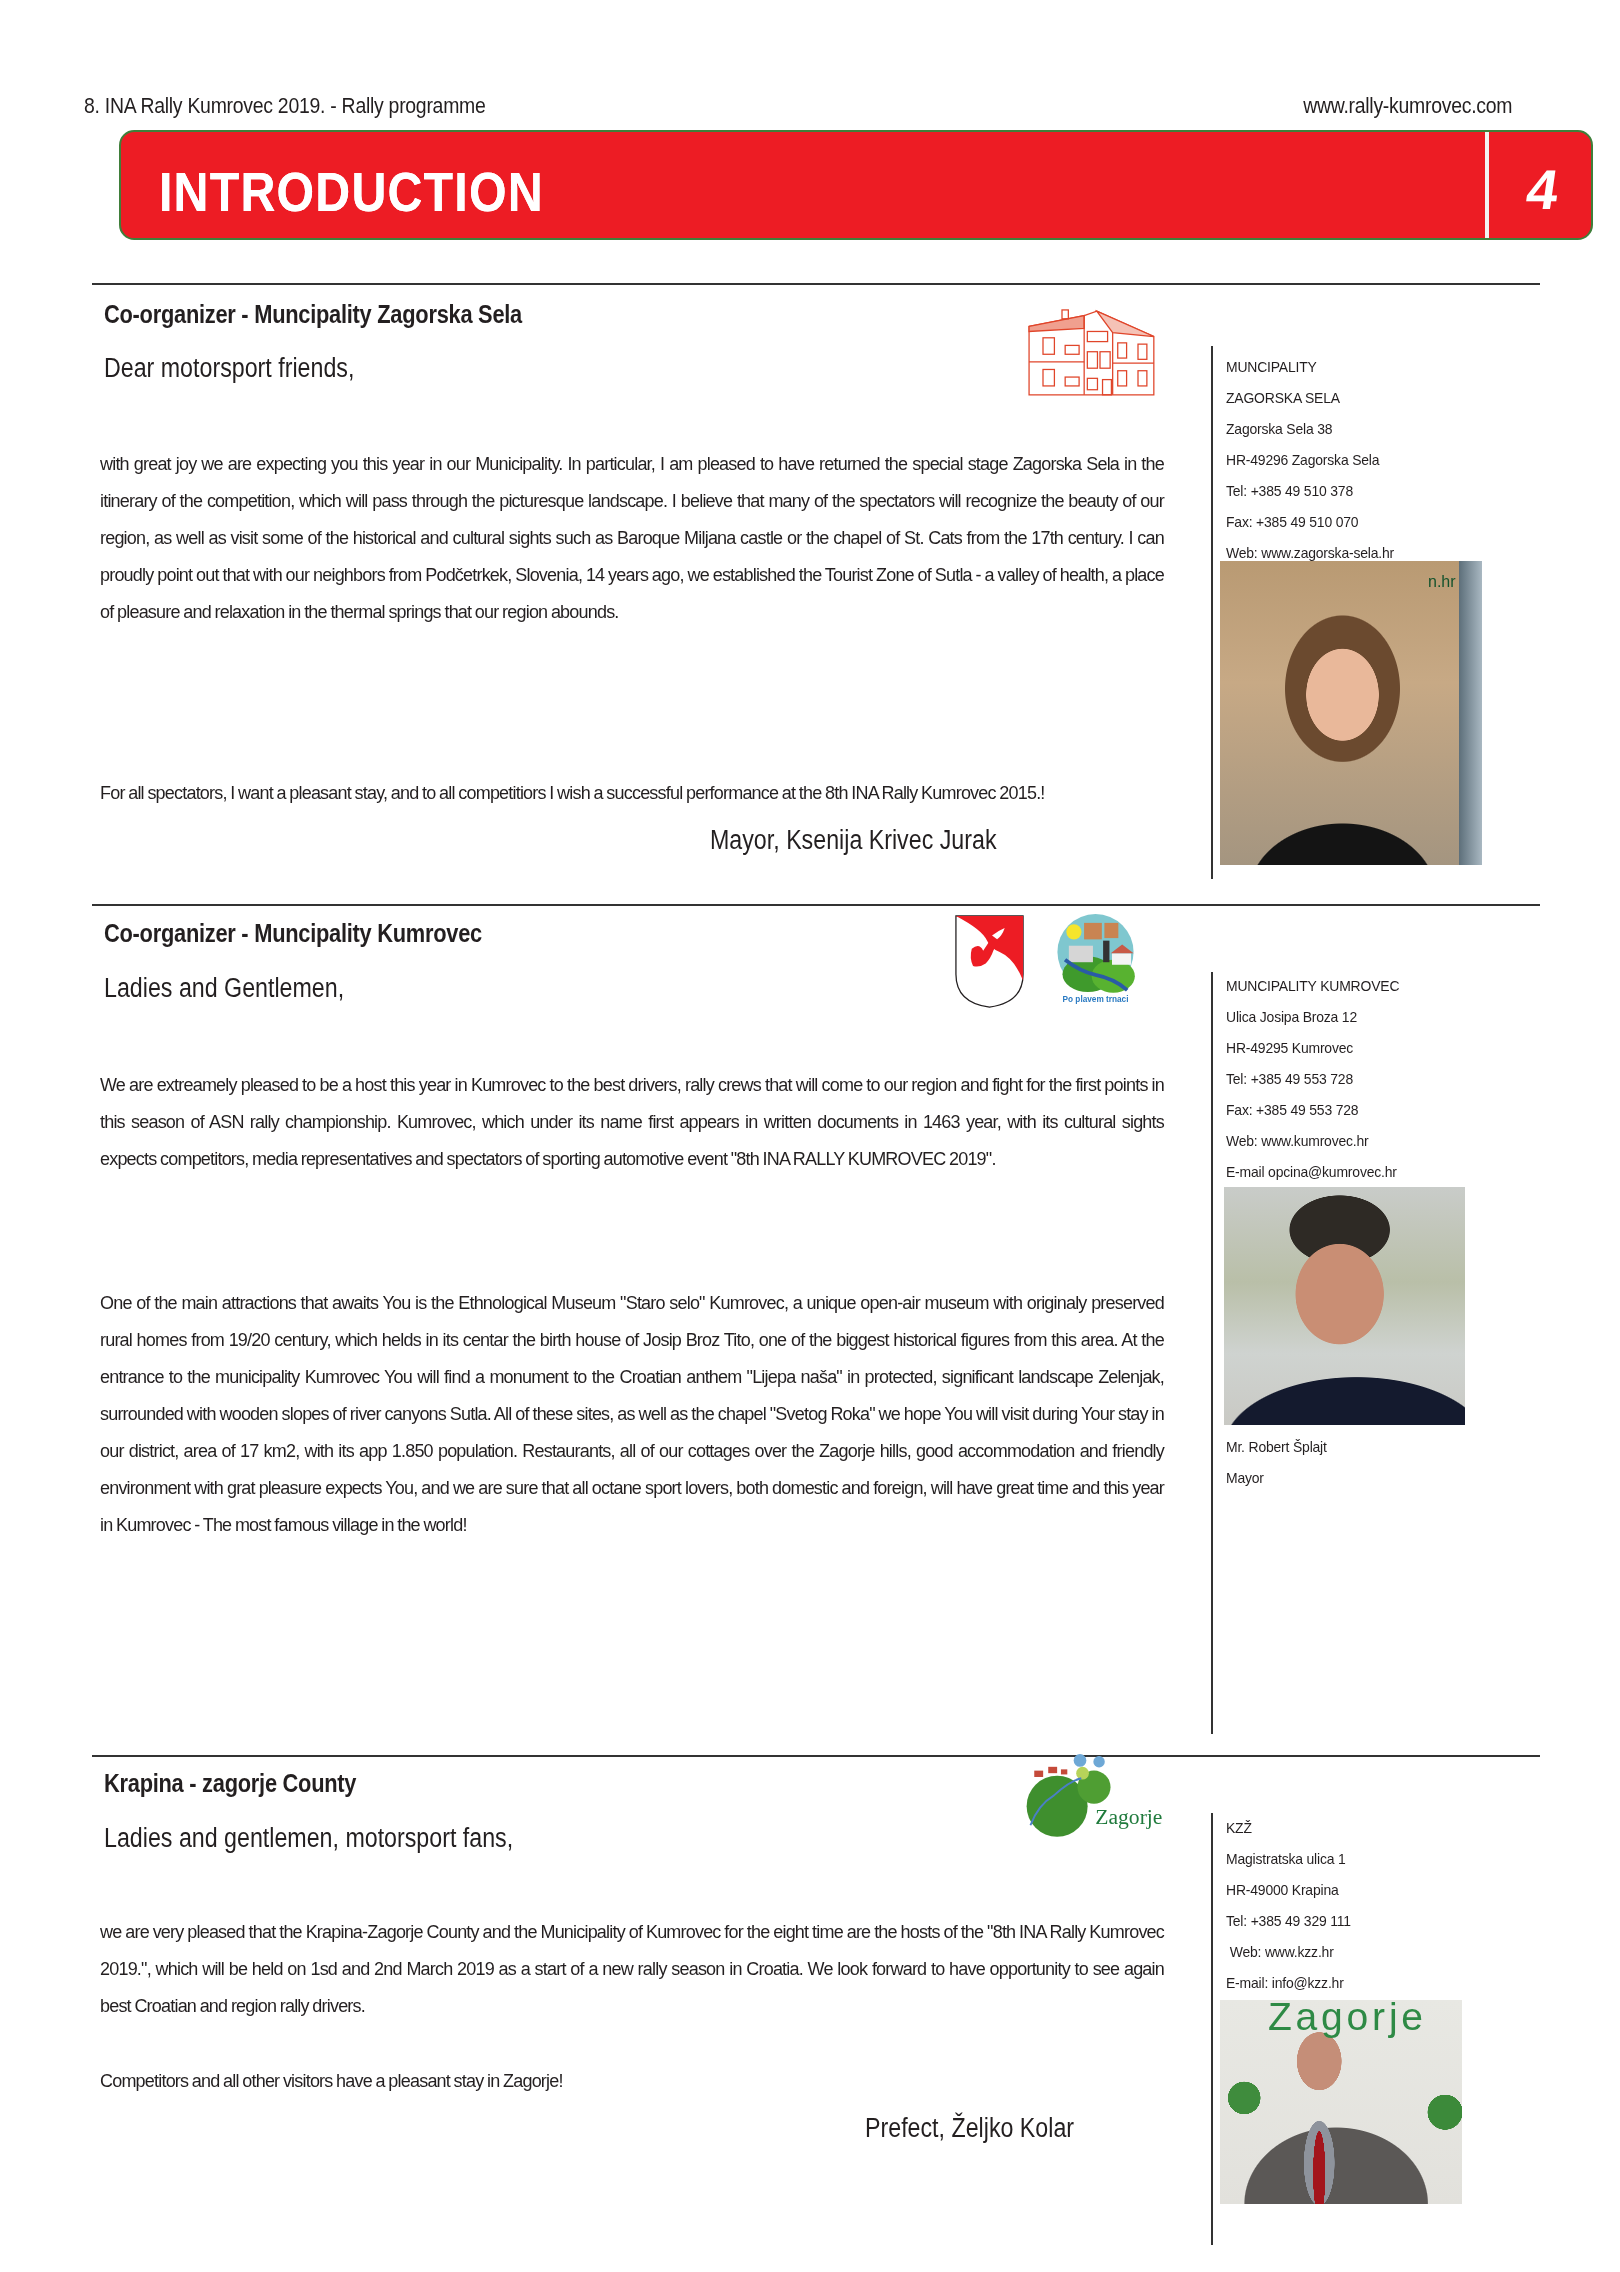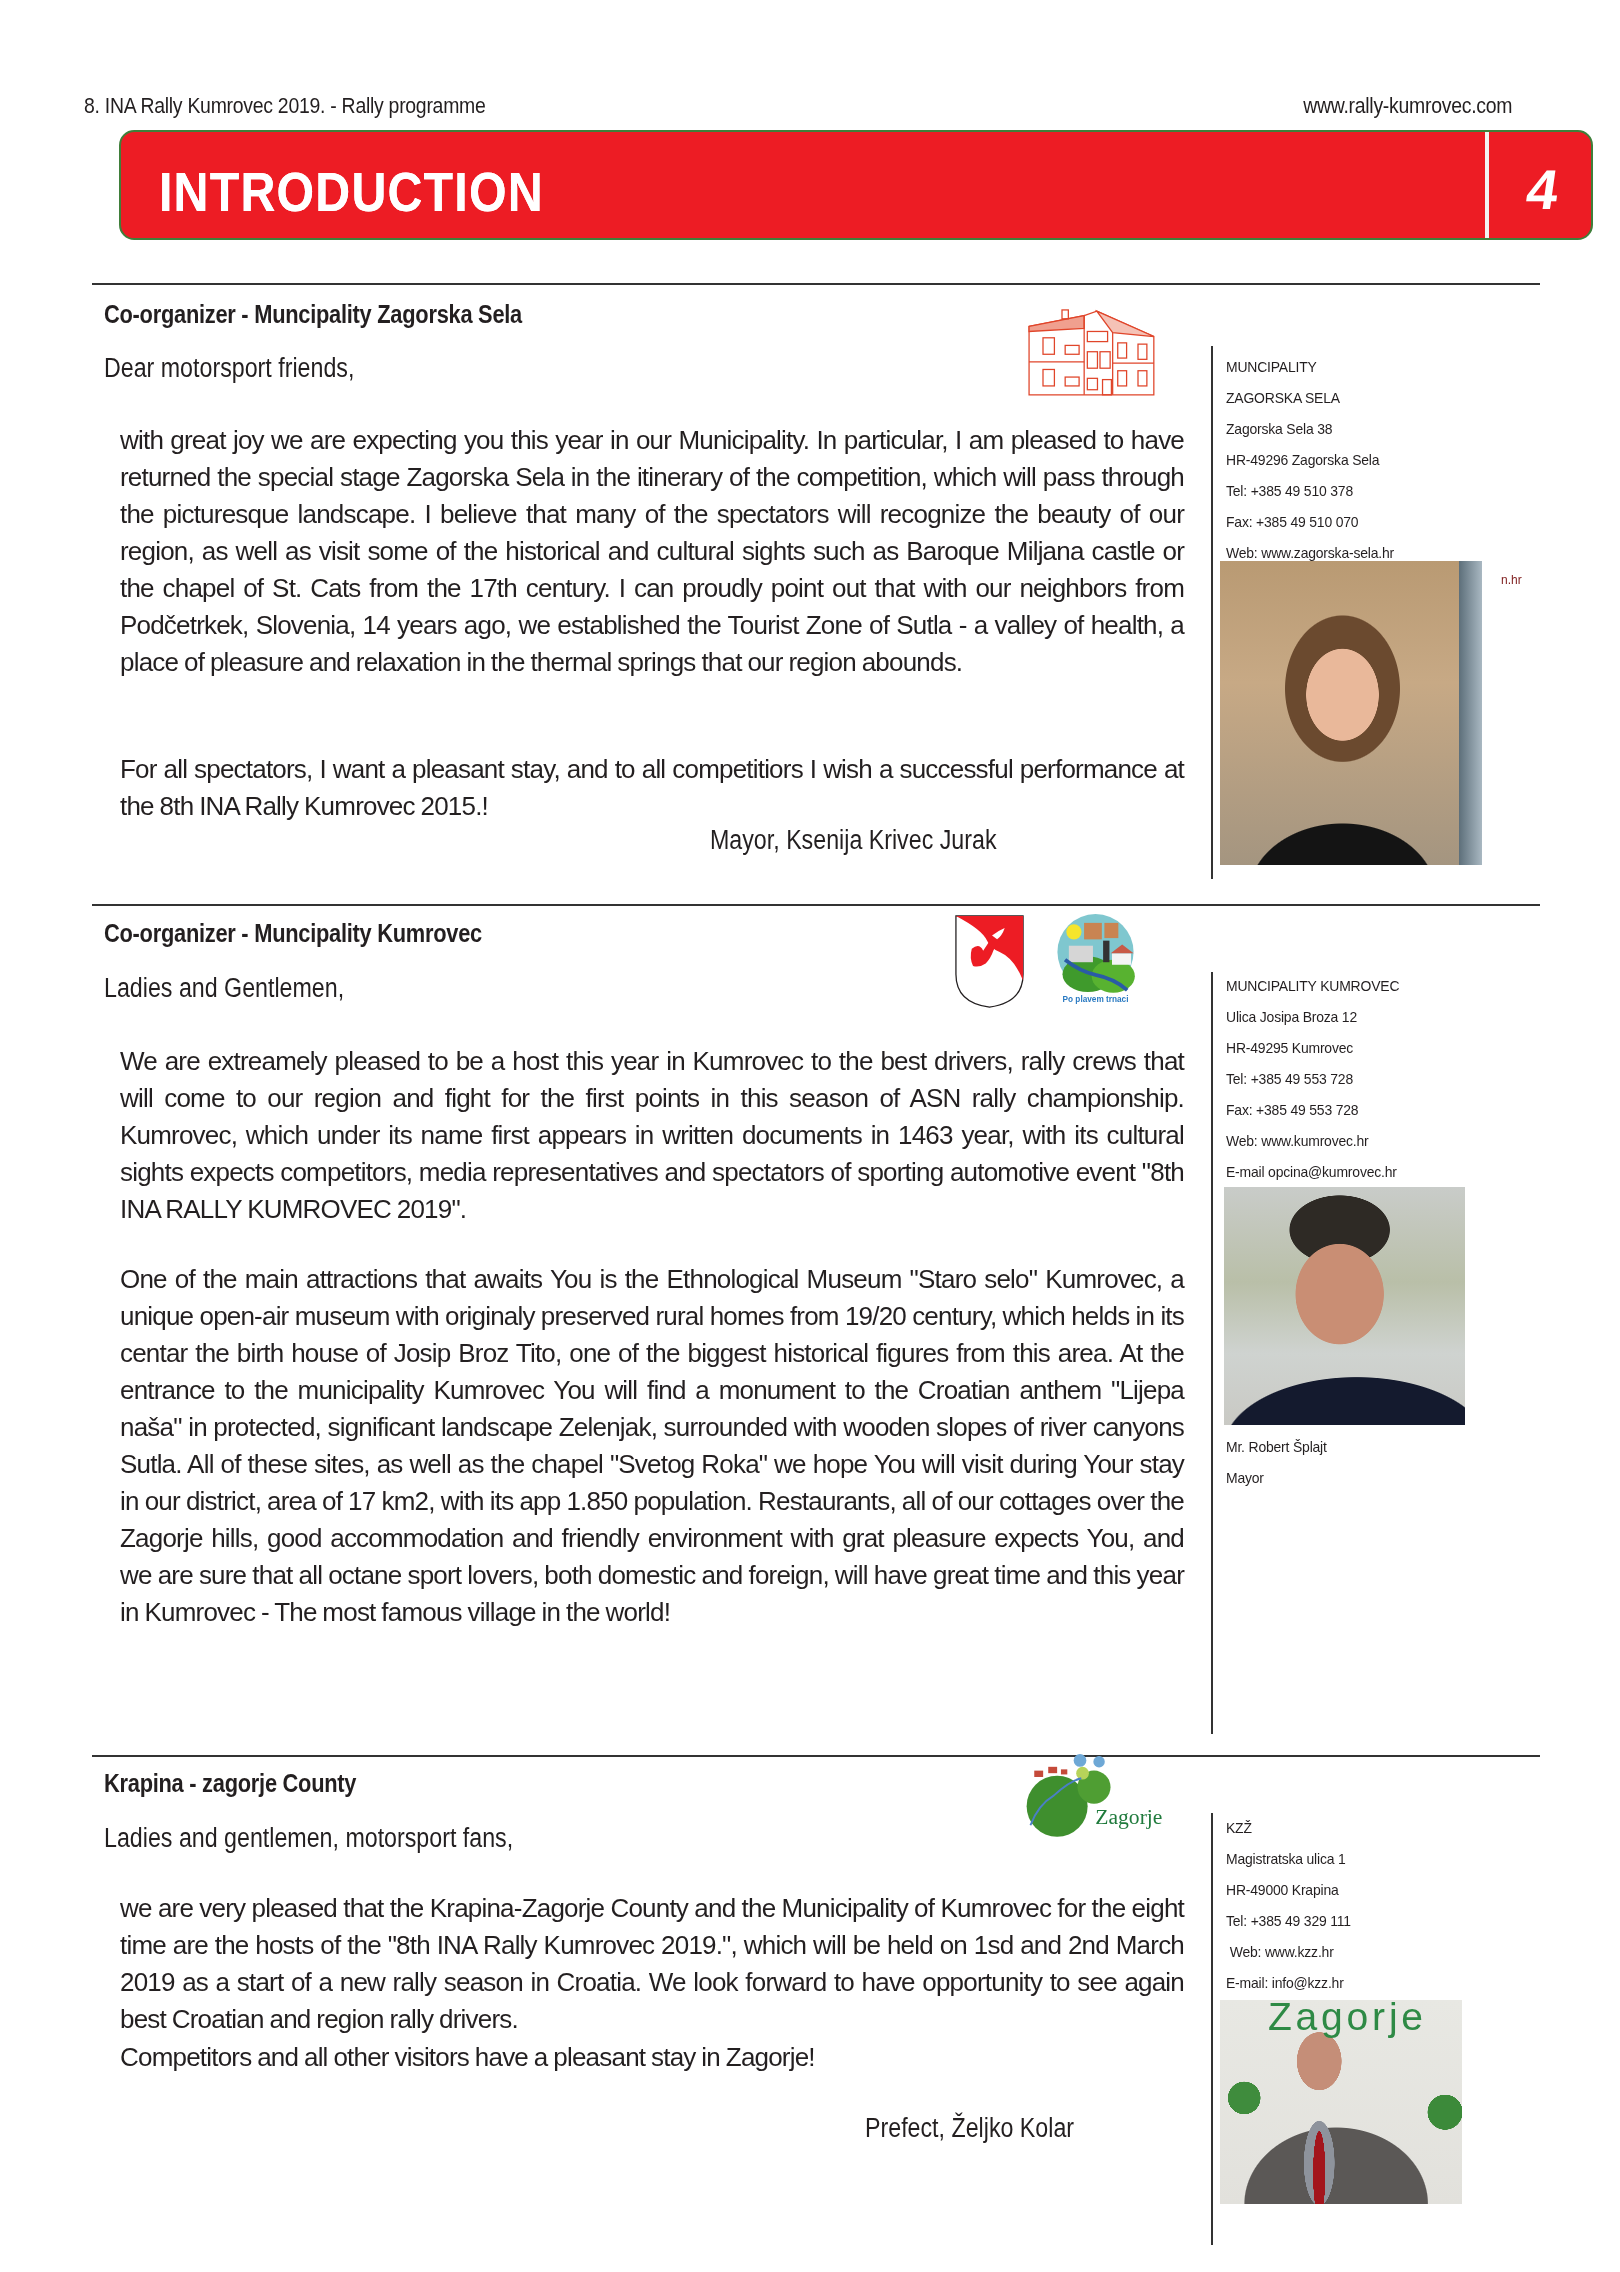--- a/index.html
+++ b/index.html
@@ -42,23 +42,24 @@
   
   .sec-heading {
     left: 104px; font-size: 25.4px; font-weight: 700; white-space: nowrap;
     transform: scaleX(0.86); transform-origin: left top; letter-spacing: -0.3px;
   }
   .greet {
     left: 104px; font-size: 27px; white-space: nowrap;
     transform: scaleX(0.86); transform-origin: left top;
   }
   .para {
-    left: 120px; width: 1064px; font-size: 26px; line-height: 37px;
+    left: 100px; width: 1064px; font-size: 18px; line-height: 37px;
     text-align: justify; letter-spacing: -0.8px; word-spacing: -0.6px;
     font-stretch: condensed;
+    margin-top: 24px;
   }
   .sign {
     font-size: 27px; white-space: nowrap;
     transform: scaleX(0.86); transform-origin: left top;
   }
 
   
   .contact { left: 1226px; font-size: 15px; line-height: 31px; white-space: nowrap; letter-spacing: -0.2px; }
   .contact div { transform: scaleX(0.93); transform-origin: left top; }
 
@@ -66,21 +67,21 @@
   .photo { overflow: hidden; }
   .photo-woman {
     left: 1220px; top: 561px; width: 245px; height: 304px;
     background:
       radial-gradient(ellipse 60px 76px at 50% 44%, #e9b89a 0 60%, transparent 61%),
       radial-gradient(ellipse 95px 121px at 50% 42%, #6b4a2f 0 60%, transparent 61%),
       radial-gradient(ellipse 133px 102px at 50% 110%, #141414 0 70%, transparent 71%),
       linear-gradient(180deg, #b99a73 0%, #c7a985 40%, #a49580 100%);
   }
   .photo-woman-strip { left: 1459px; top: 561px; width: 23px; height: 304px; background: linear-gradient(90deg,#5d6f7a,#a9b8c2); }
-  .photo-woman-caption { left: 1501px; top: 573px; font-size: 12px; color: #7f1d1d; }
+  .photo-woman-caption { left: 1428px; top: 573px; font-size: 16px; color: #14532d; }
 
   .photo-man1 {
     left: 1224px; top: 1187px; width: 241px; height: 238px;
     background:
       radial-gradient(ellipse 73px 83px at 48% 45%, #c98e74 0 60%, transparent 61%),
       radial-gradient(ellipse 83px 57px at 48% 18%, #2e2a25 0 60%, transparent 61%),
       radial-gradient(ellipse 165px 89px at 55% 110%, #141a2e 0 80%, transparent 81%),
       linear-gradient(180deg, #c9ccc9 0%, #b9bfa8 40%, #cfd3d0 70%, #c9c9c4 100%);
   }
   .photo-man2 {

